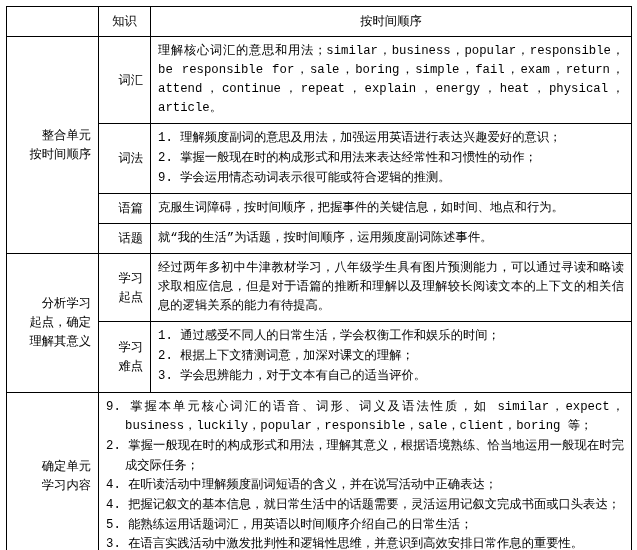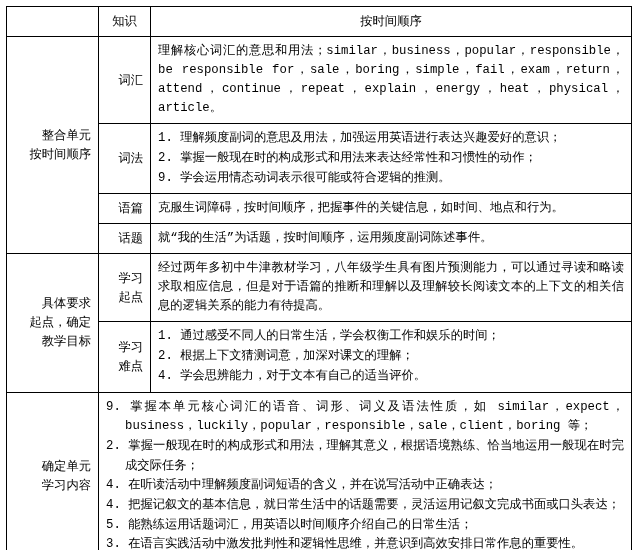--- a/index.html
+++ b/index.html
@@ -118,40 +118,40 @@
         <td class="col-mid">语篇</td>
         <td class="col-main">克服生词障碍，按时间顺序，把握事件的关键信息，如时间、地点和行为。</td>
       </tr>
       <tr>
         <td class="col-mid">话题</td>
         <td class="col-main">就“我的生活”为话题，按时间顺序，运用频度副词陈述事件。</td>
       </tr>
 
       <tr>
         <td class="col-left two-line" rowspan="2">
-          <span class="cell-line">具体要求</span>
+          <span class="cell-line">分析学习</span>
           <span class="cell-line">起点，确定</span>
-          <span class="cell-line">教学目标</span>
+          <span class="cell-line">理解其意义</span>
         </td>
         <td class="col-mid two-line">
           <span class="cell-line">学习</span>
           <span class="cell-line">起点</span>
         </td>
         <td class="col-main">经过两年多初中牛津教材学习，八年级学生具有图片预测能力，可以通过寻读和略读求取相应信息，但是对于语篇的推断和理解以及理解较长阅读文本的上下文的相关信息的逻辑关系的能力有待提高。</td>
       </tr>
       <tr>
         <td class="col-mid two-line">
           <span class="cell-line">学习</span>
           <span class="cell-line">难点</span>
         </td>
         <td class="col-main">
           <ol class="num-list">
             <li>1. 通过感受不同人的日常生活，学会权衡工作和娱乐的时间；</li>
             <li>2. 根据上下文猜测词意，加深对课文的理解；</li>
-            <li>4. 学会思辨能力，对于文本有自己的适当评价。</li>
+            <li>3. 学会思辨能力，对于文本有自己的适当评价。</li>
           </ol>
         </td>
       </tr>
 
       <tr>
         <td class="col-left two-line">
           <span class="cell-line">确定单元</span>
           <span class="cell-line">学习内容</span>
         </td>
         <td class="col-main" colspan="2">

